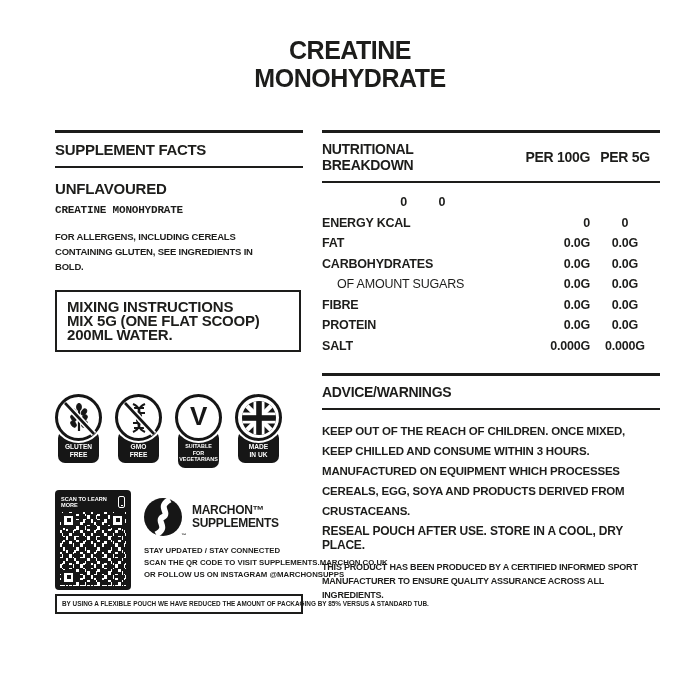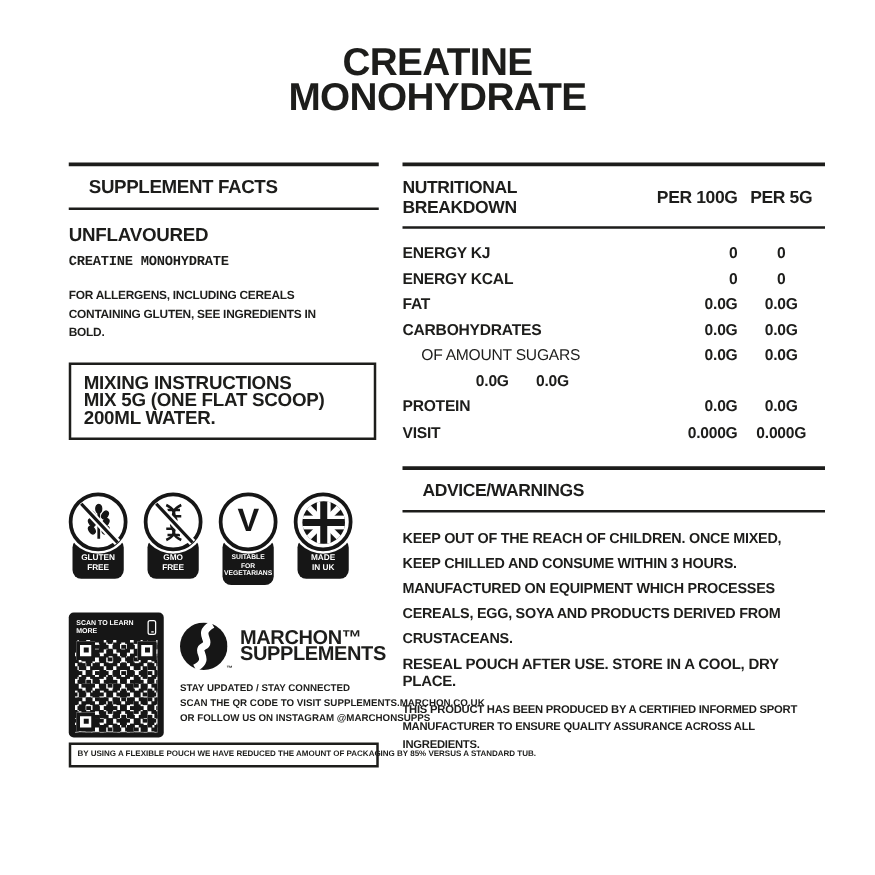--- a/index.html
+++ b/index.html
@@ -1,27 +1,27 @@
 <!DOCTYPE html>
 <html><head>
 <meta charset="utf-8">
 <style>
   * { margin:0; padding:0; box-sizing:border-box; }
   html,body { width:700px; height:700px; background:#fff; }
   body { font-family:"Liberation Sans", sans-serif; color:#1d1d1b; font-weight:bold; letter-spacing:-0.2px; }
   .label-root { position:relative; width:700px; height:700px; background:#fff; overflow:hidden; }
 
   .title { position:absolute; top:36px; left:0; width:700px; text-align:center;
-           font-size:31px; line-height:28px; letter-spacing:-0.5px; }
+           font-size:25px; line-height:28px; letter-spacing:-0.5px; }
 
   .col-left  { position:absolute; left:55px;  top:130px; width:248px; }
   .col-right { position:absolute; left:322px; top:130px; width:338px; }
 
   .rule { height:2.5px; background:#1d1d1b; }
-  .section-heading { font-size:15px; padding:8px 0; letter-spacing:-0.3px;margin-left:16px; }
+  .section-heading { font-size:15px; padding:8px 0; letter-spacing:-0.3px; }
 
   .flavour { margin-top:12px; font-size:15px; }
   .product-sub { margin-top:7px; font-size:11px;font-family:Liberation Mono, monospace; }
   .allergen { margin-top:13px; font-size:9.5px; line-height:15px; width:200px; }
 
   .mix-box { margin-top:16px; border:2px solid #1d1d1b; padding:8px 10px; width:246px; }
   .mix-box .t1, .mix-box .t2 { font-size:15px; line-height:14px; }
 
   .badges { margin-top:42px; display:flex; gap:13px; }
   .badge { width:47px; display:flex; flex-direction:column; align-items:center; }
@@ -47,21 +47,21 @@
     background-position: 16px 14px, 3px 2px;
     background-size: 7px 7px, 11px 11px; }
   .finder { position:absolute; width:15px; height:15px; border:3px solid #161616; background:#fff; }
   .finder::after { content:""; position:absolute; inset:2.5px; background:#161616; }
   .finder.tl { top:1px; left:1px; } .finder.tr { top:1px; right:1px; } .finder.bl { bottom:1px; left:1px; }
 
   .brand-area { margin-left:13px; padding-top:8px; }
   .brand-row { display:flex; align-items:center; }
   .brand-logo { position:relative; width:38px; height:38px; flex-shrink:0; }
   .brand-logo .tm-mark { position:absolute; right:-4px; bottom:-2px; font-size:5px; }
-  .brand-name { margin-left:10px; font-size:16px; line-height:13px; letter-spacing:-0.3px; }
+  .brand-name { margin-left:10px; font-size:12px; line-height:13px; letter-spacing:-0.3px; }
   .social { margin-top:9px; font-size:7.8px; line-height:12px; letter-spacing:0; white-space:nowrap; }
 
   .eco-box { margin-top:4px; border:2px solid #1d1d1b; width:248px; padding:4px 5px; }
   .eco-box .et { font-size:6.4px; line-height:8px; letter-spacing:0; white-space:nowrap; }
 
   .table-head { display:flex; align-items:center; font-size:14px; padding:8px 0; letter-spacing:-0.3px; }
   .table-head .th-label { flex:1; }
   .cell-100 { width:85px; text-align:right; }
   .cell-5   { width:70px; text-align:center; }
   .nutri-rows { margin-top:9px; }
@@ -225,21 +225,20 @@
     <div class="rule"></div>
     <div class="table-head">
       <span class="th-label">NUTRITIONAL BREAKDOWN</span>
       <span class="cell-100">PER 100G</span>
       <span class="cell-5">PER 5G</span>
     </div>
     <div class="rule"></div>
 
     <div class="nutri-rows">
       <div class="n-row">
-        <span class="rl">ENERGY KJ</span>
         <span class="cell-100">0</span>
         <span class="cell-5">0</span>
       </div>
       <div class="n-row">
         <span class="rl">ENERGY KCAL</span>
         <span class="cell-100">0</span>
         <span class="cell-5">0</span>
       </div>
       <div class="n-row">
         <span class="rl">FAT</span>
@@ -250,30 +249,31 @@
         <span class="rl">CARBOHYDRATES</span>
         <span class="cell-100">0.0G</span>
         <span class="cell-5">0.0G</span>
       </div>
       <div class="n-row indent">
         <span class="rl">OF AMOUNT SUGARS</span>
         <span class="cell-100">0.0G</span>
         <span class="cell-5">0.0G</span>
       </div>
       <div class="n-row">
+        <span class="rl">FIBRE</span>
         <span class="cell-100">0.0G</span>
         <span class="cell-5">0.0G</span>
       </div>
       <div class="n-row">
         <span class="rl">PROTEIN</span>
         <span class="cell-100">0.0G</span>
         <span class="cell-5">0.0G</span>
       </div>
       <div class="n-row">
-        <span class="rl">VISIT</span>
+        <span class="rl">SALT</span>
         <span class="cell-100">0.000G</span>
         <span class="cell-5">0.000G</span>
       </div>
     </div>
 
     <div class="advice-gap">
       <div class="rule"></div>
       <div class="section-heading" style="font-size:14px;">ADVICE/WARNINGS</div>
       <div class="rule"></div>
 

